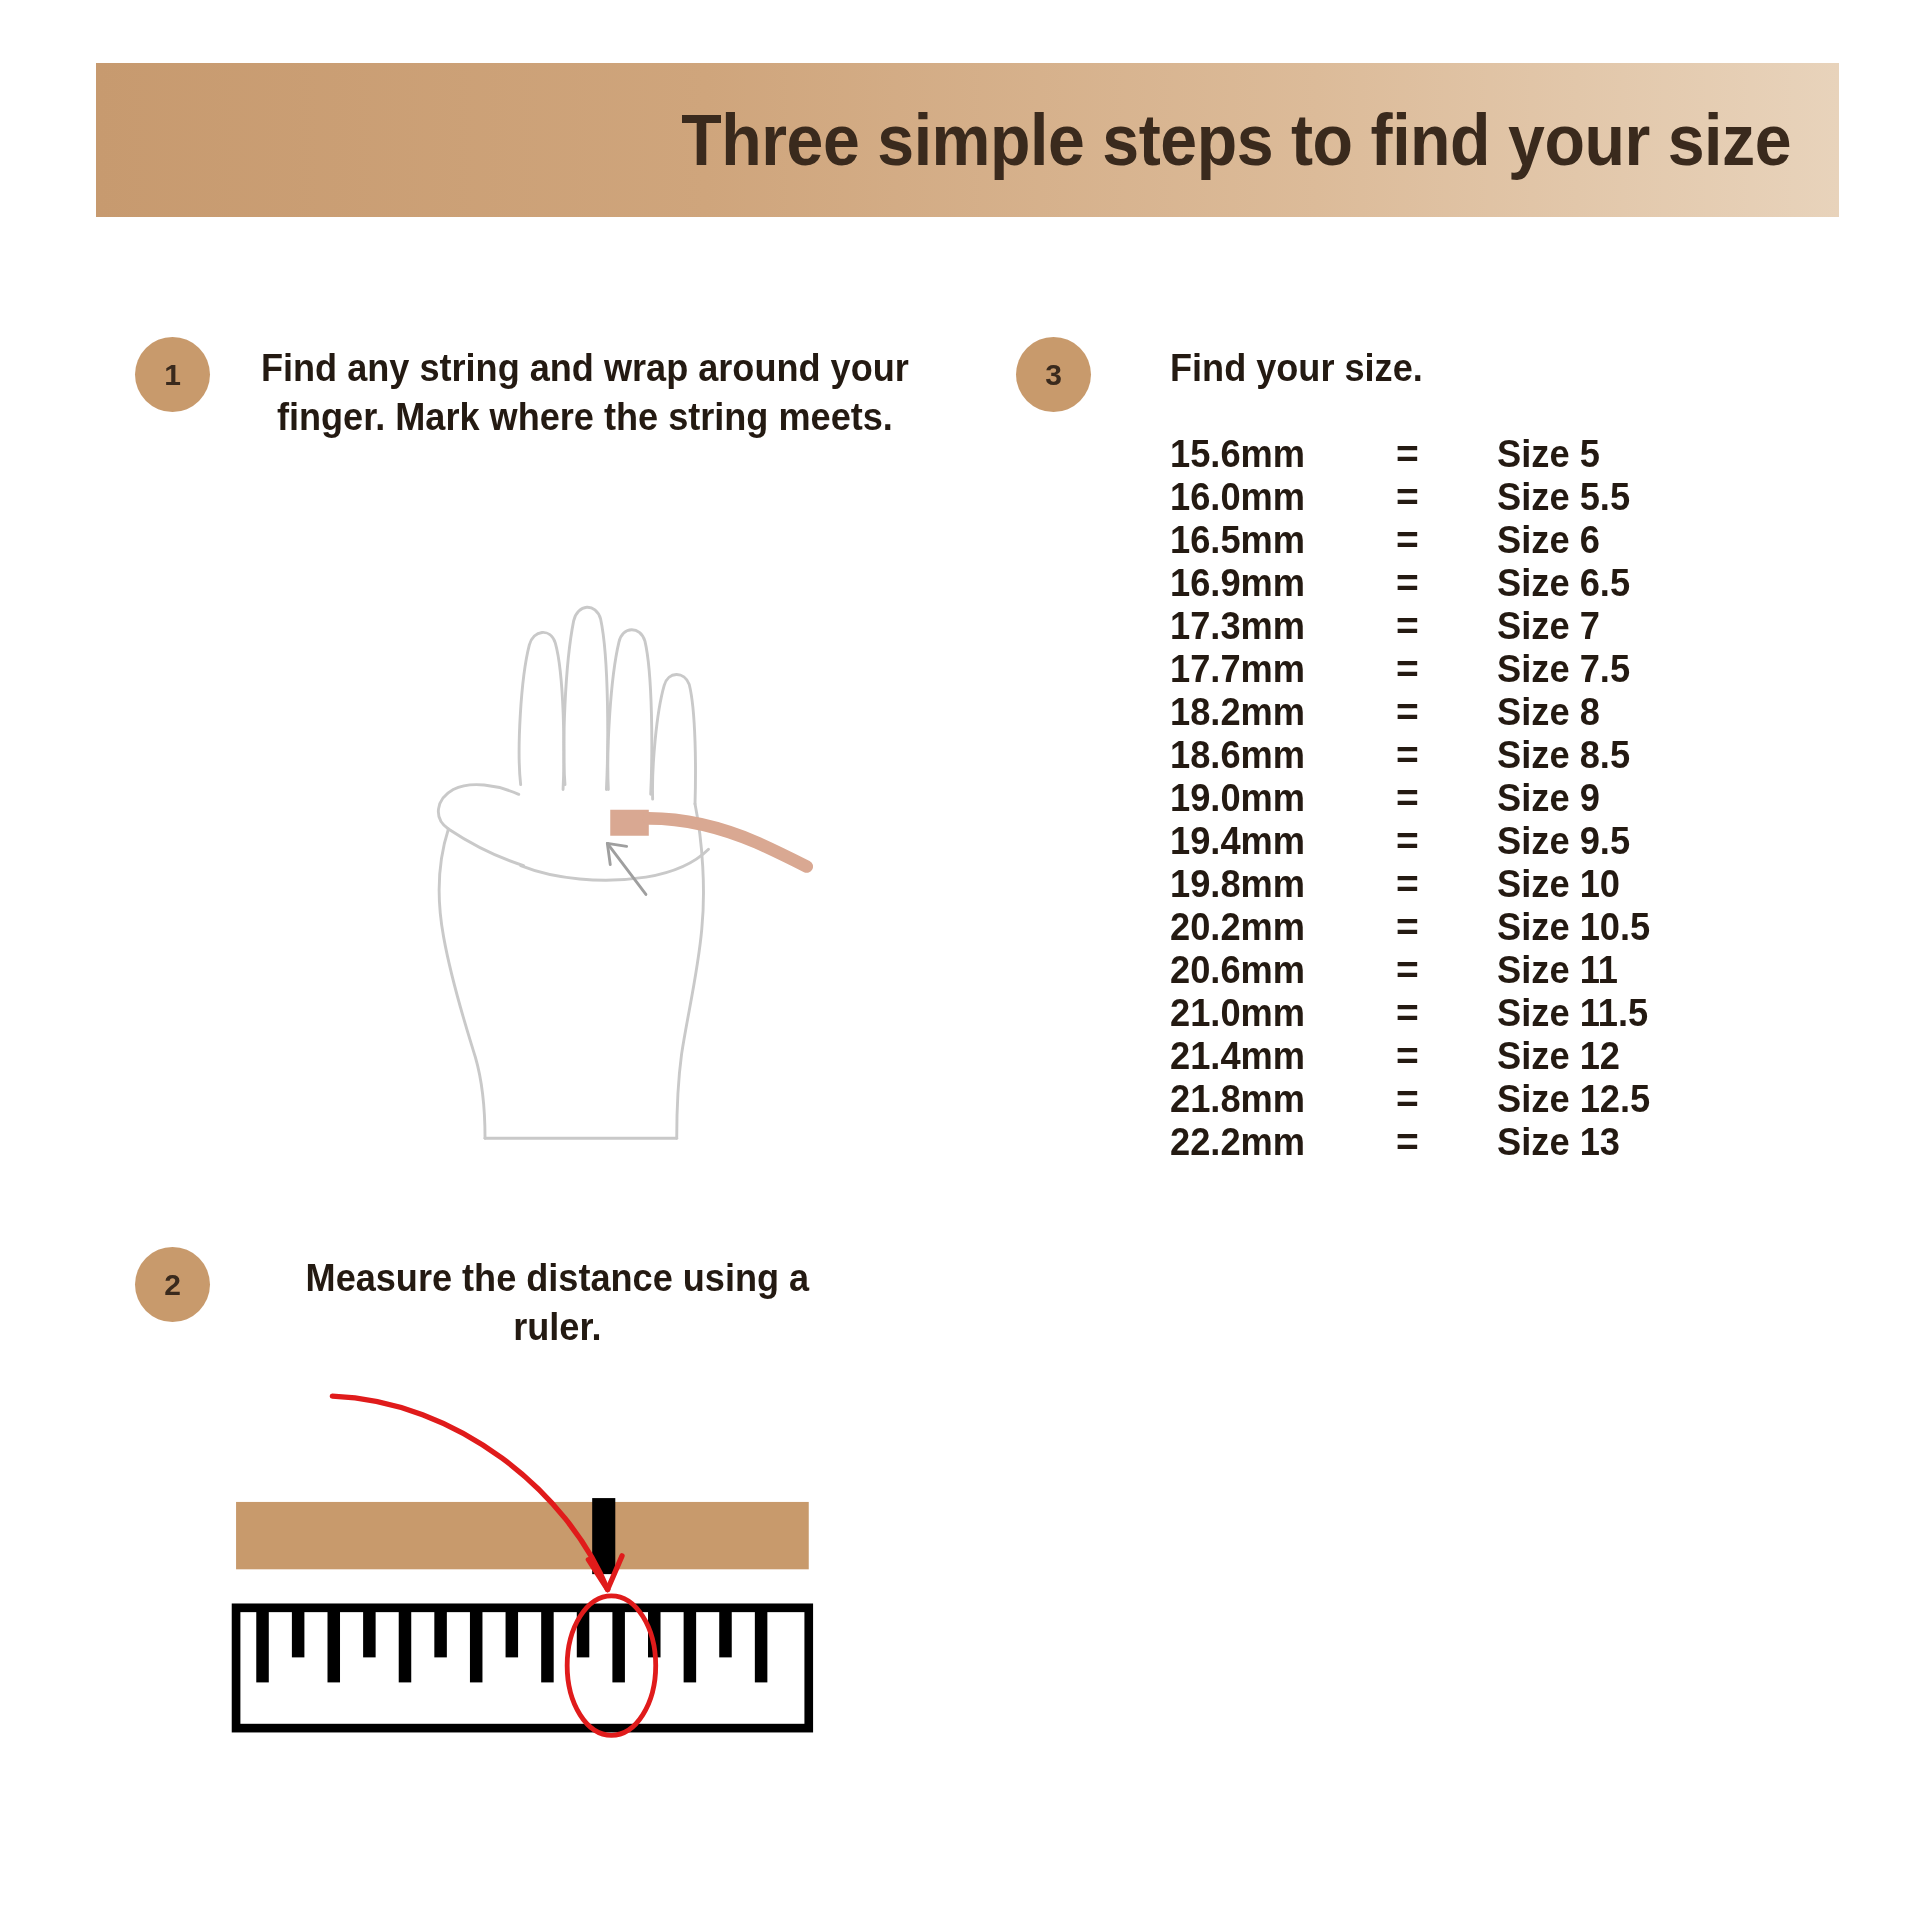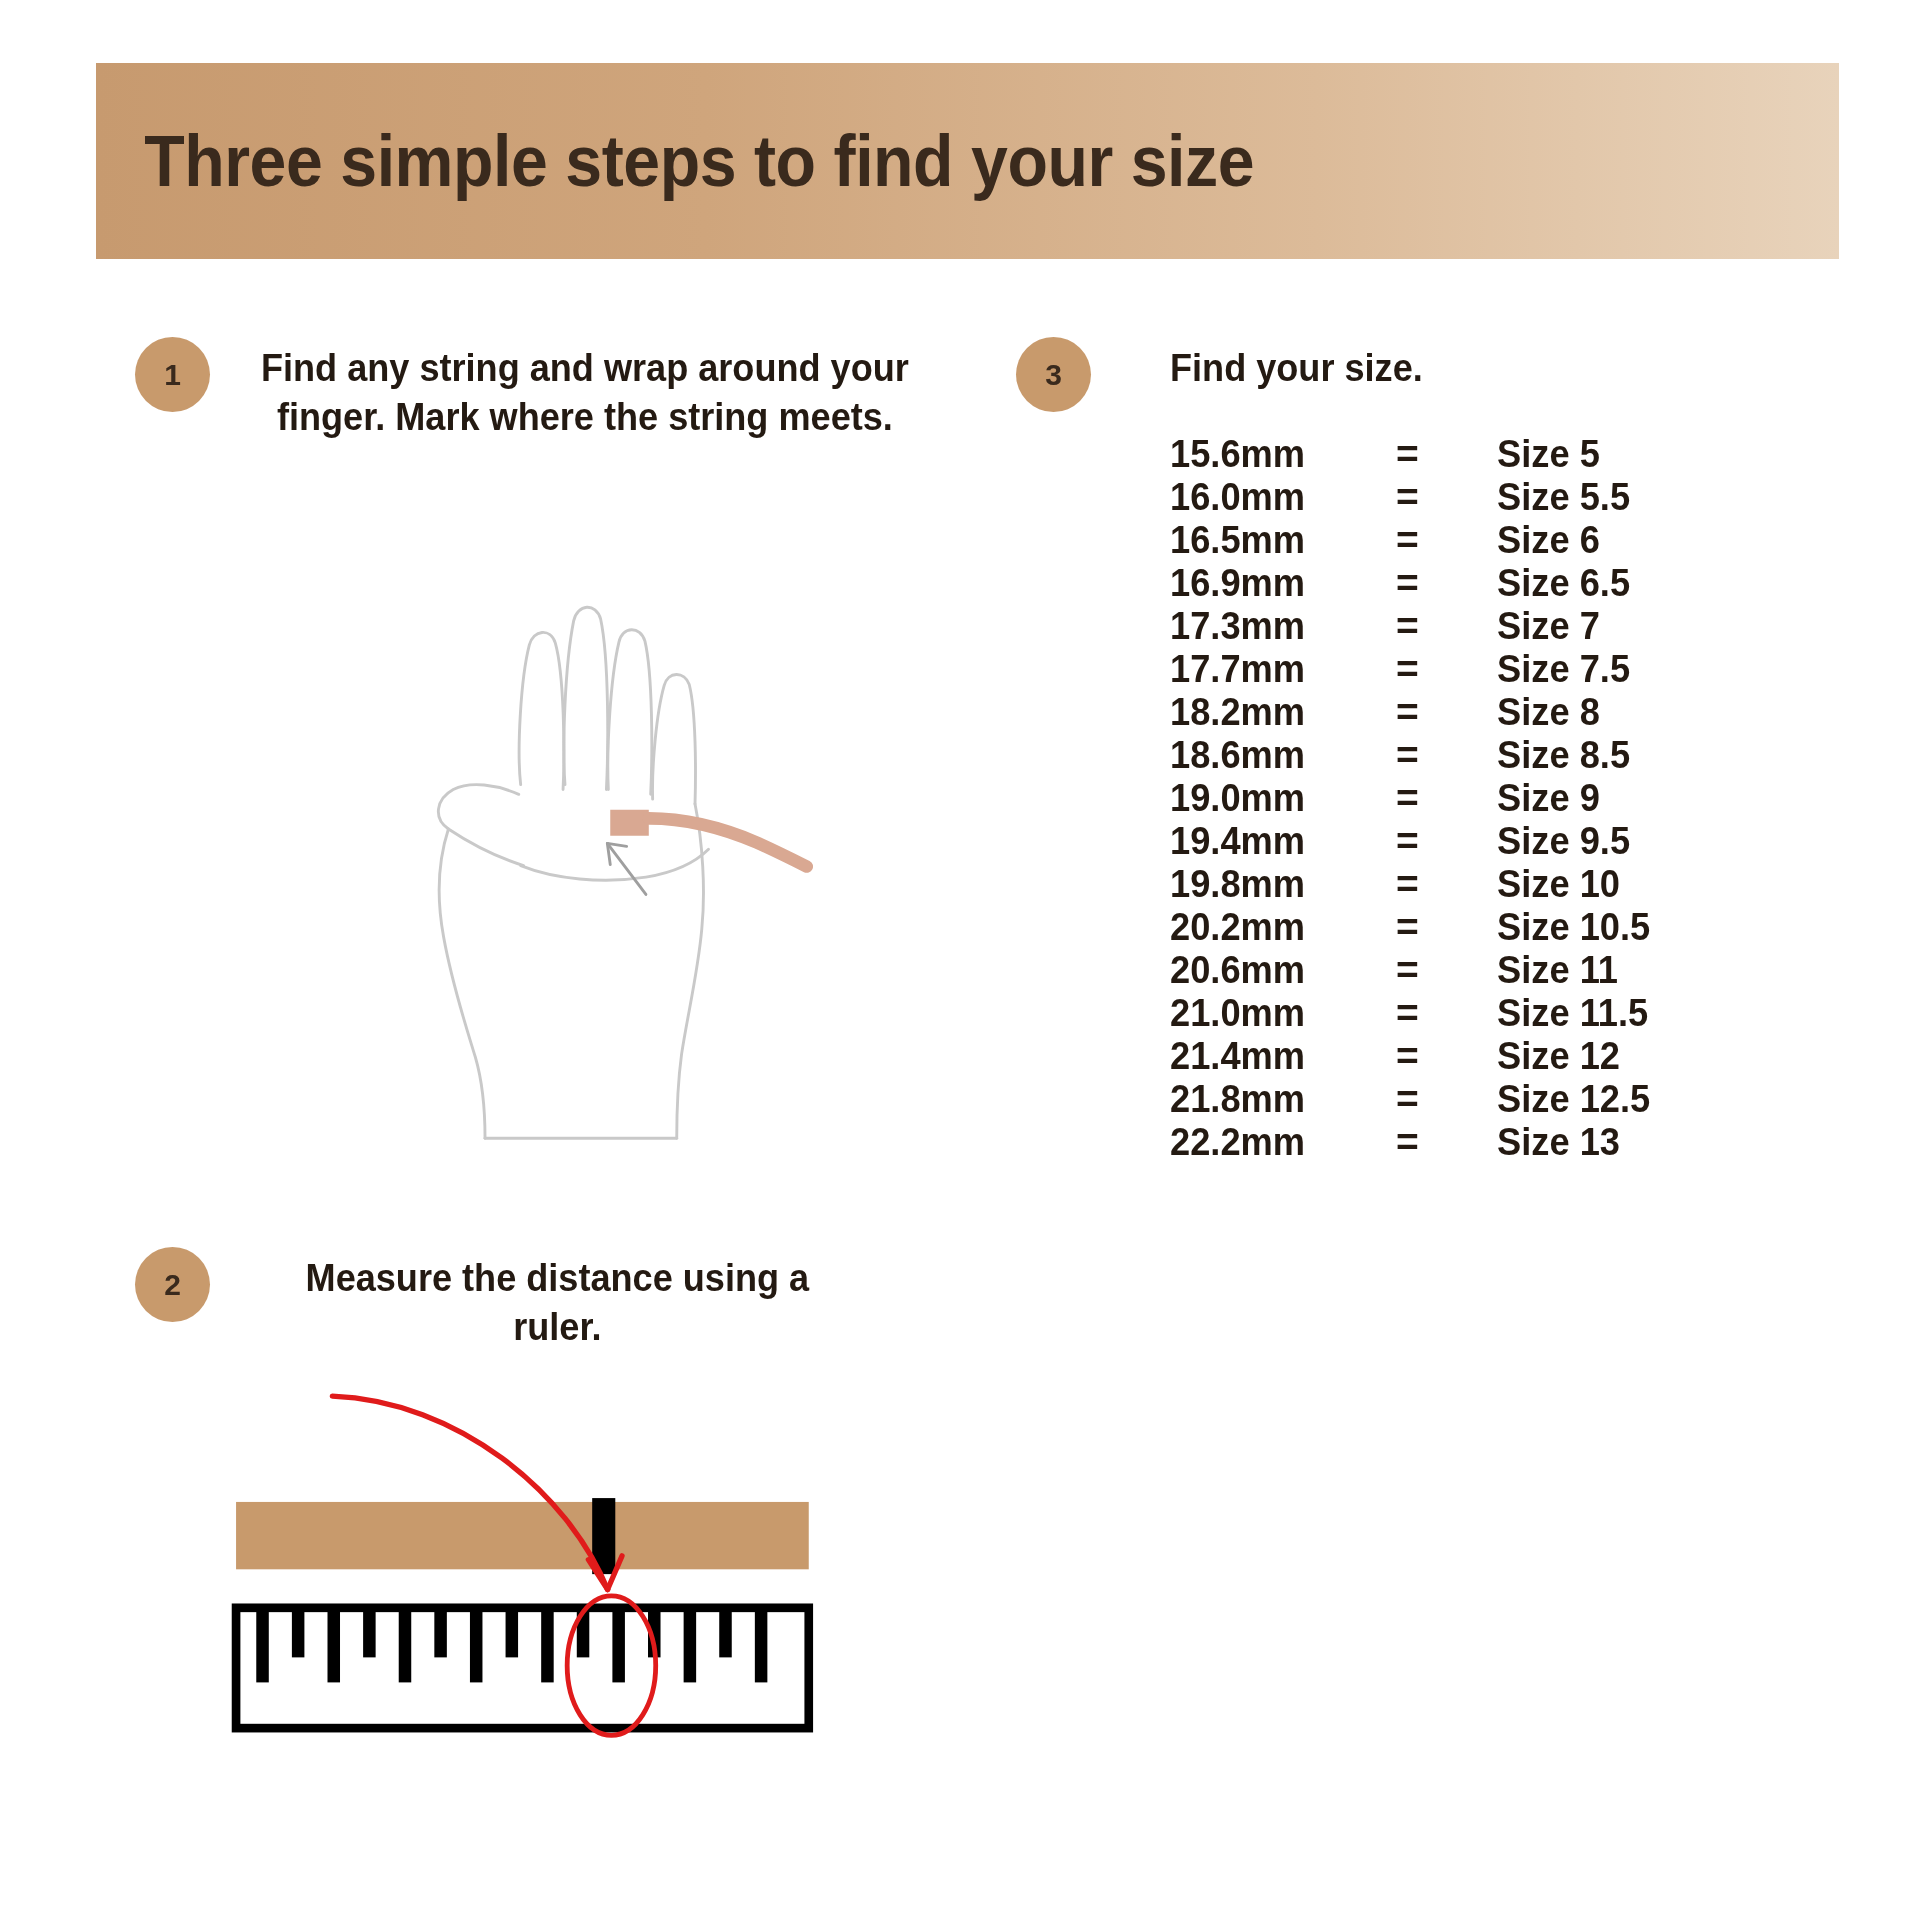--- a/index.html
+++ b/index.html
@@ -15,25 +15,25 @@
     position: relative;
     overflow: hidden;
   }
 
   
   .header-banner {
     position: absolute;
     left: 96px;
     top: 63px;
     width: 1743px;
-    height: 196px;
+    height: 154px;
     background: linear-gradient(to right, #c79a6f 0%, #cfa57c 35%, #dcbb99 70%, #e8d3bb 100%);
     display: flex;
     align-items: center;
-    justify-content: flex-start;
+    justify-content: flex-end;
   }
   .header-title {
     font-size: 72px;
     font-weight: bold;
     letter-spacing: -0.5px;
     color: #3a2a1d;
     font-family: "Liberation Sans", sans-serif;
     transform: scaleX(0.92);
   }
 

